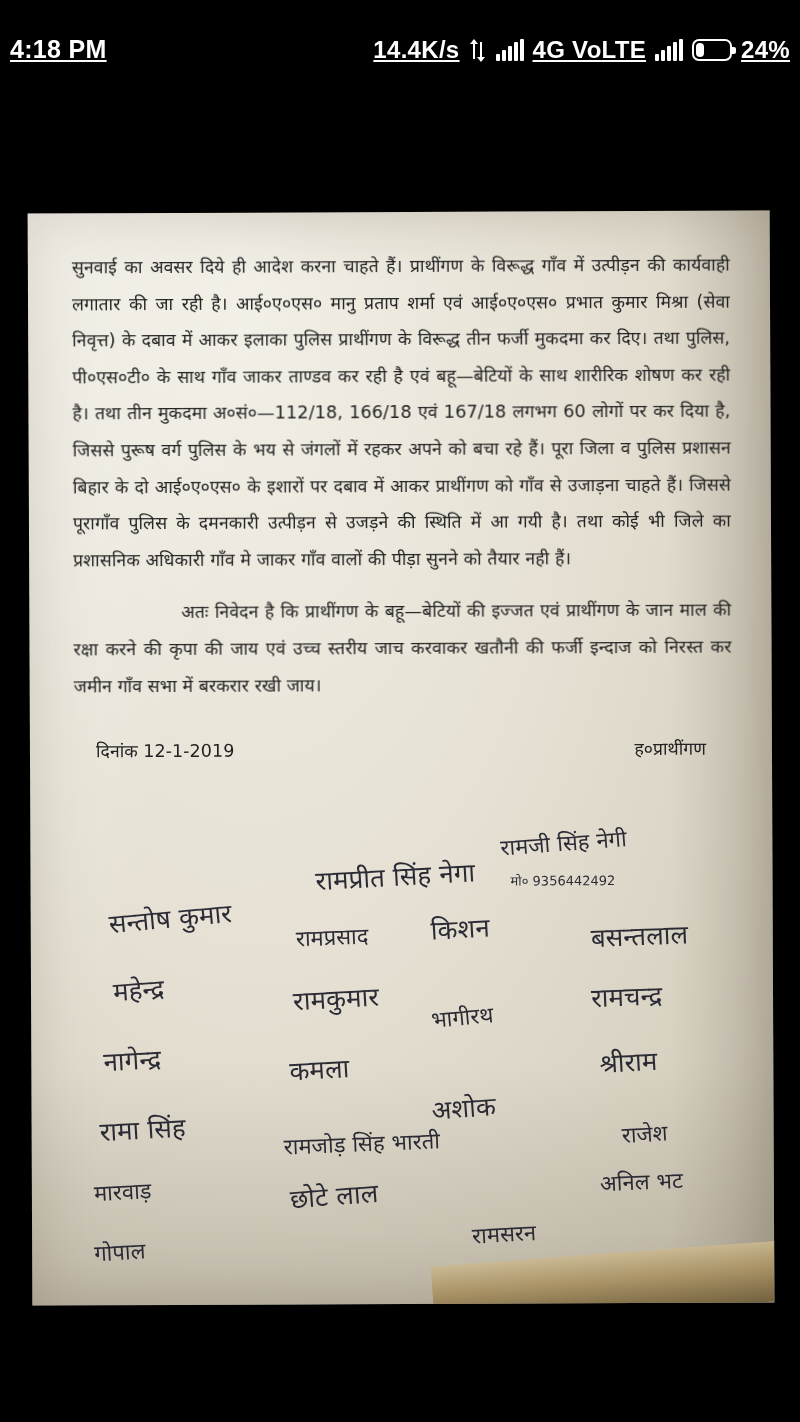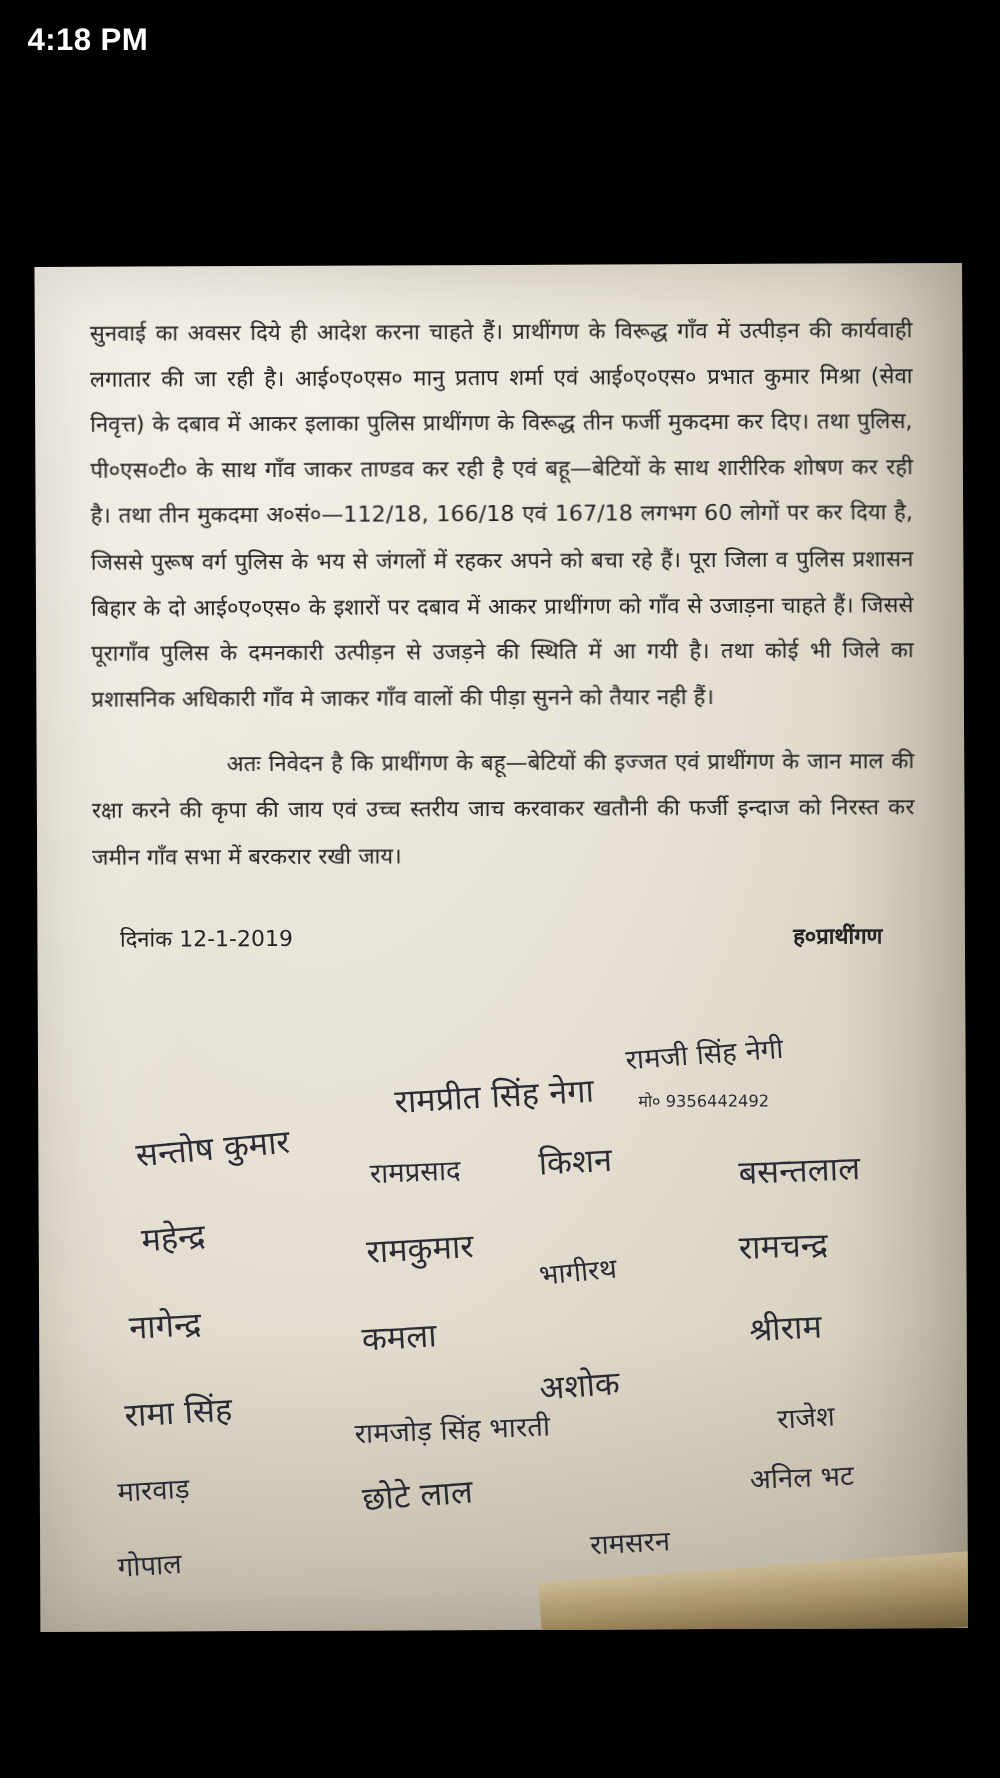--- a/index.html
+++ b/index.html
@@ -14,26 +14,27 @@
     overflow: hidden;
     position: relative;
   }
 
   
   .statusbar {
     height: 64px;
     background: #000;
     color: #fff;
     display: flex;
-    align-items: center;
-    padding: 0 22px;
+    align-items: flex-end;
+    padding: 0 10px;
     box-sizing: border-box;
     font-size: 25px;
     font-weight: bold;
     letter-spacing: 0.3px;
+    text-decoration: underline;
   }
   .sb-clock { flex: 0 0 auto; }
   .sb-spacer { flex: 1 1 auto; }
   .sb-right {
     display: flex;
     align-items: center;
     gap: 9px;
   }
   .sb-net { font-size: 24px; font-weight: bold; }
   .sb-text { font-size: 24px; font-weight: bold; }
@@ -187,21 +188,21 @@
   .date-row {
     display: flex;
     justify-content: space-between;
     align-items: flex-end;
     margin-top: 34px;
     font-family: "DejaVu Sans", sans-serif;
     font-size: 17.6px;
     color: #232323;
   }
   .date-row .date { padding-left: 22px; text-align: center; }
-  .date-row .sig-head { padding-right: 26px; font-weight: bold; }
+  .date-row .sig-head { padding-right: 26px; }
 
   
   .sig-area {
     position: absolute;
     left: 0; right: 0;
     top: 612px;
     bottom: 0;
     pointer-events: none;
   }
   .sig {
@@ -215,20 +216,46 @@
   .sig.small { font-size: 13px; }
   .sig.mid { font-size: 22px; }
   .sig.big { font-size: 26px; }
 </style>
 </head>
 <body>
 
 <div class="statusbar">
   <div class="sb-clock">4:18 PM</div>
   <div class="sb-spacer"></div>
+  <div class="sb-right">
+    <span class="sb-net">14.4K/s</span>
+    <span class="icon-datatransfer">
+        <span></span>
+        <span></span>
+      </span>
+    <span class="icon-signal">
+        <i></i>
+        <i></i>
+        <i></i>
+        <i></i>
+        <i></i>
+      </span>
+    <span class="sb-text">4G VoLTE</span>
+    <span class="icon-signal">
+        <i></i>
+        <i></i>
+        <i></i>
+        <i></i>
+        <i></i>
+      </span>
+    <span class="icon-battery">
+        <span class="fill"></span>
+      </span>
+    <span class="sb-text">24%</span>
+  </div>
 </div>
 
 <div class="viewer">
 
   <div class="photo">
     <div class="desk-edge"></div>
 
     <div class="doc">
 
       <div class="body-text">

